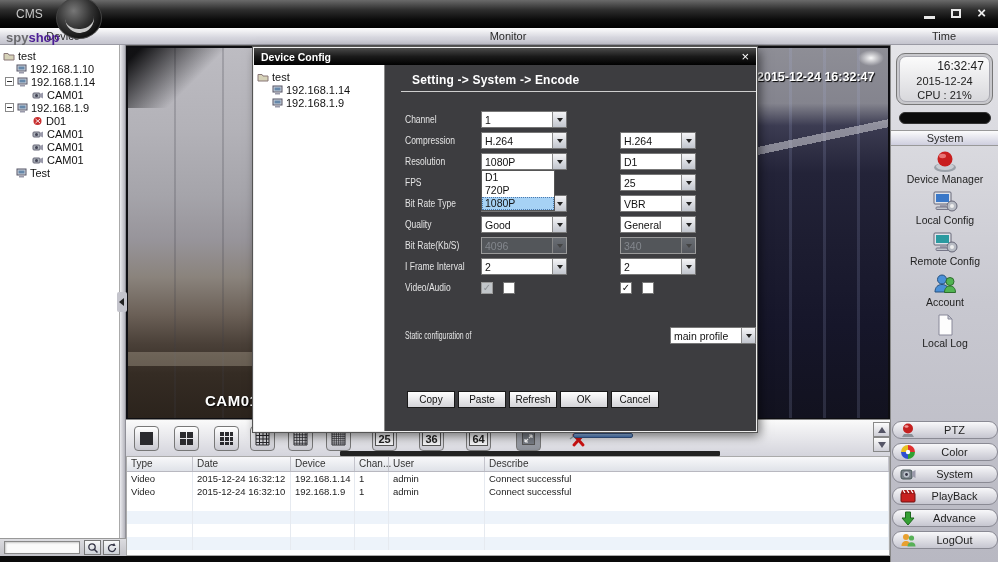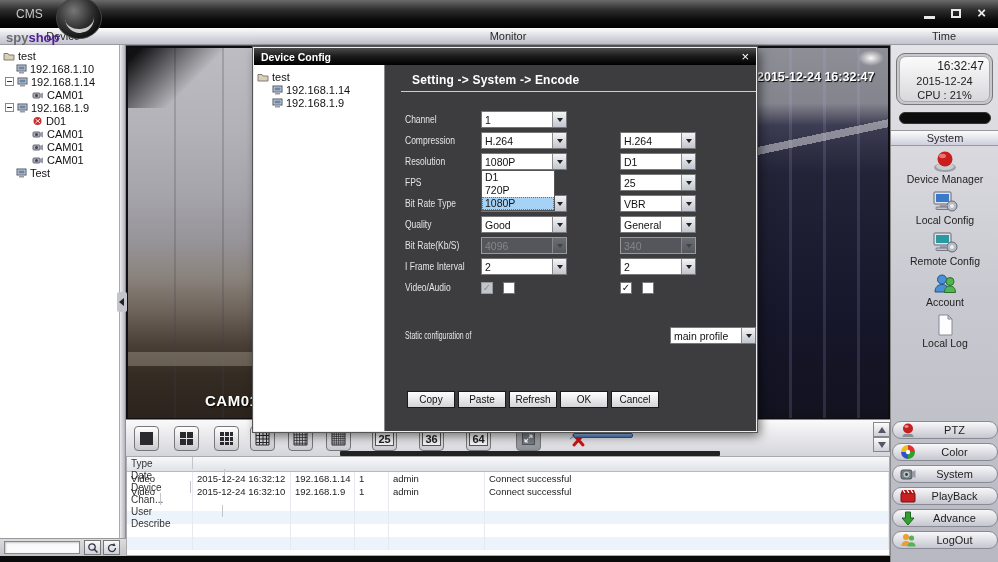--- a/index.html
+++ b/index.html
@@ -84,21 +84,21 @@
   .ud-btn { width:17px; height:15px; border:1px solid #888; background:linear-gradient(#fcfcfc,#cfcfd7);
     display:flex; align-items:center; justify-content:center; }
   .tri-up { width:0; height:0; border-left:4px solid transparent; border-right:4px solid transparent; border-bottom:6px solid #556; }
   .tri-down { width:0; height:0; border-left:4px solid transparent; border-right:4px solid transparent; border-top:6px solid #556; }
   .splitter-h { position:absolute; left:214px; top:31px; width:380px; height:5px; background:#222; border-radius:1px; }
   .splitter-h::after { content:""; position:absolute; left:178px; top:5px; width:0; height:0;
     border-left:6px solid transparent; border-right:6px solid transparent; border-top:4px solid #222; }
 
   
   .log-area { position:absolute; left:126px; top:456px; width:764px; height:100px; background:#fff; border:1px solid #aaa; }
-  .log-header { display:flex; height:15px; background:linear-gradient(#f8f8fa,#dfe2e8); border-bottom:1px solid #b8b8c0; font-size:10px; color:#333;flex-direction:column; }
+  .log-header { display:flex; height:15px; background:linear-gradient(#f8f8fa,#dfe2e8); border-bottom:1px solid #b8b8c0; font-size:10px; color:#333; }
   .log-header .c { border-right:1px solid #c4c4cc; padding:1px 0 0 4px; }
   .log-row { display:flex; height:13px; font-size:9.5px; color:#222; }
   .log-row .c { border-right:1px solid #e6eaf0; padding:1px 0 0 4px; white-space:nowrap; overflow:hidden; }
   .c0{width:66px;flex:none} .c1{width:98px;flex:none} .c2{width:64px;flex:none}
   .c3{width:34px;flex:none} .c4{width:96px;flex:none} .c5{flex:1}
   .alt { background:#edf3fa; }
 
   
   .right-panel { position:absolute; left:890px; top:45px; width:108px; height:517px;
     background:linear-gradient(180deg,#e4e4e8 0%,#c8c8d0 50%,#b8b8c2 100%); border-left:1px solid #888; }

